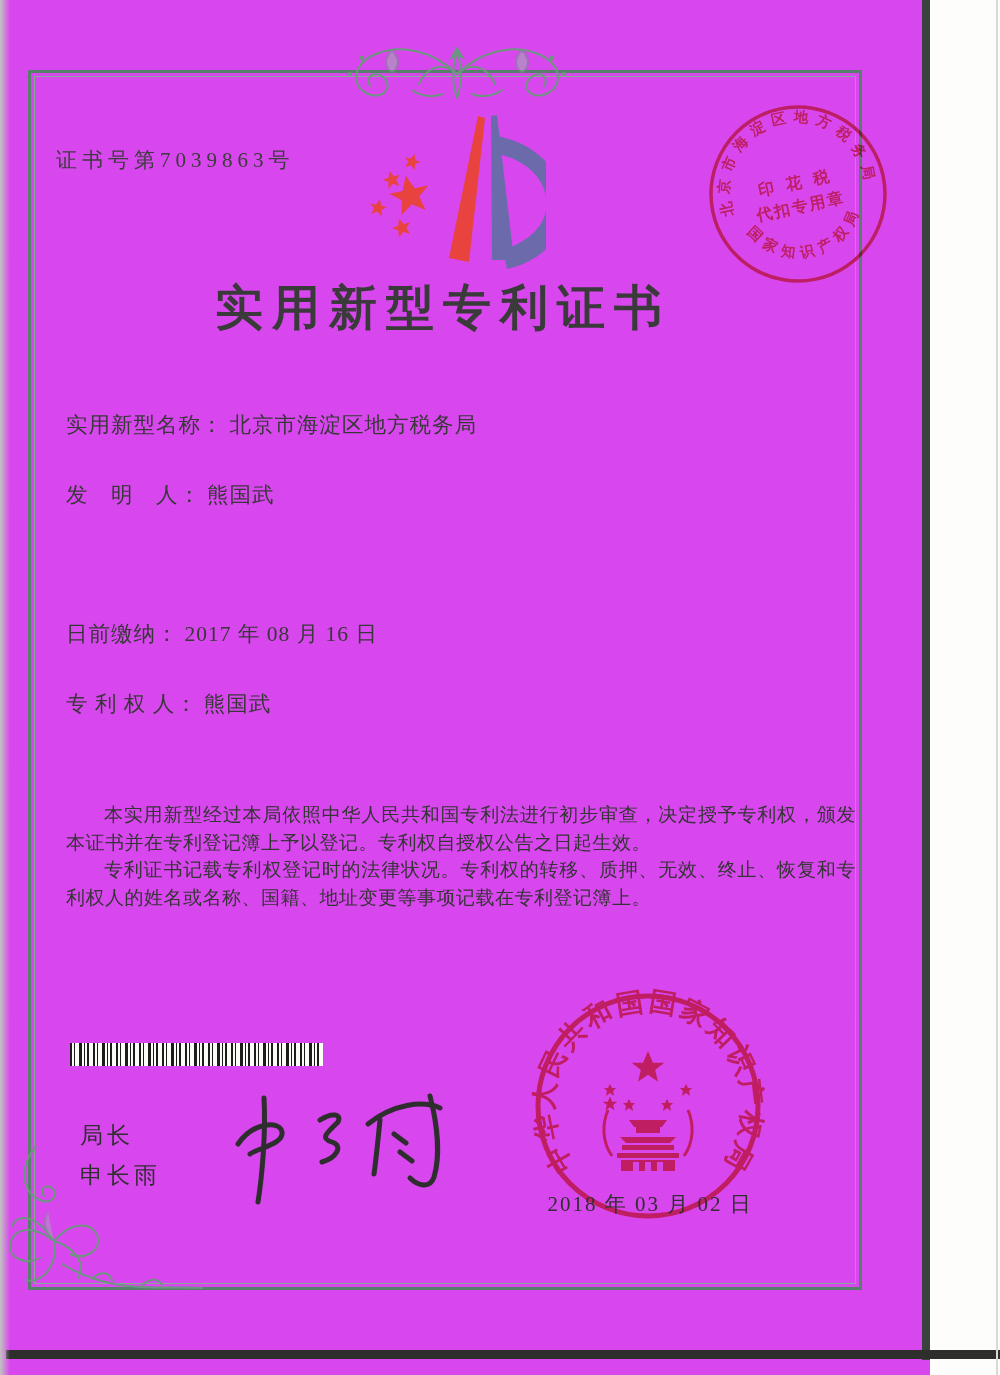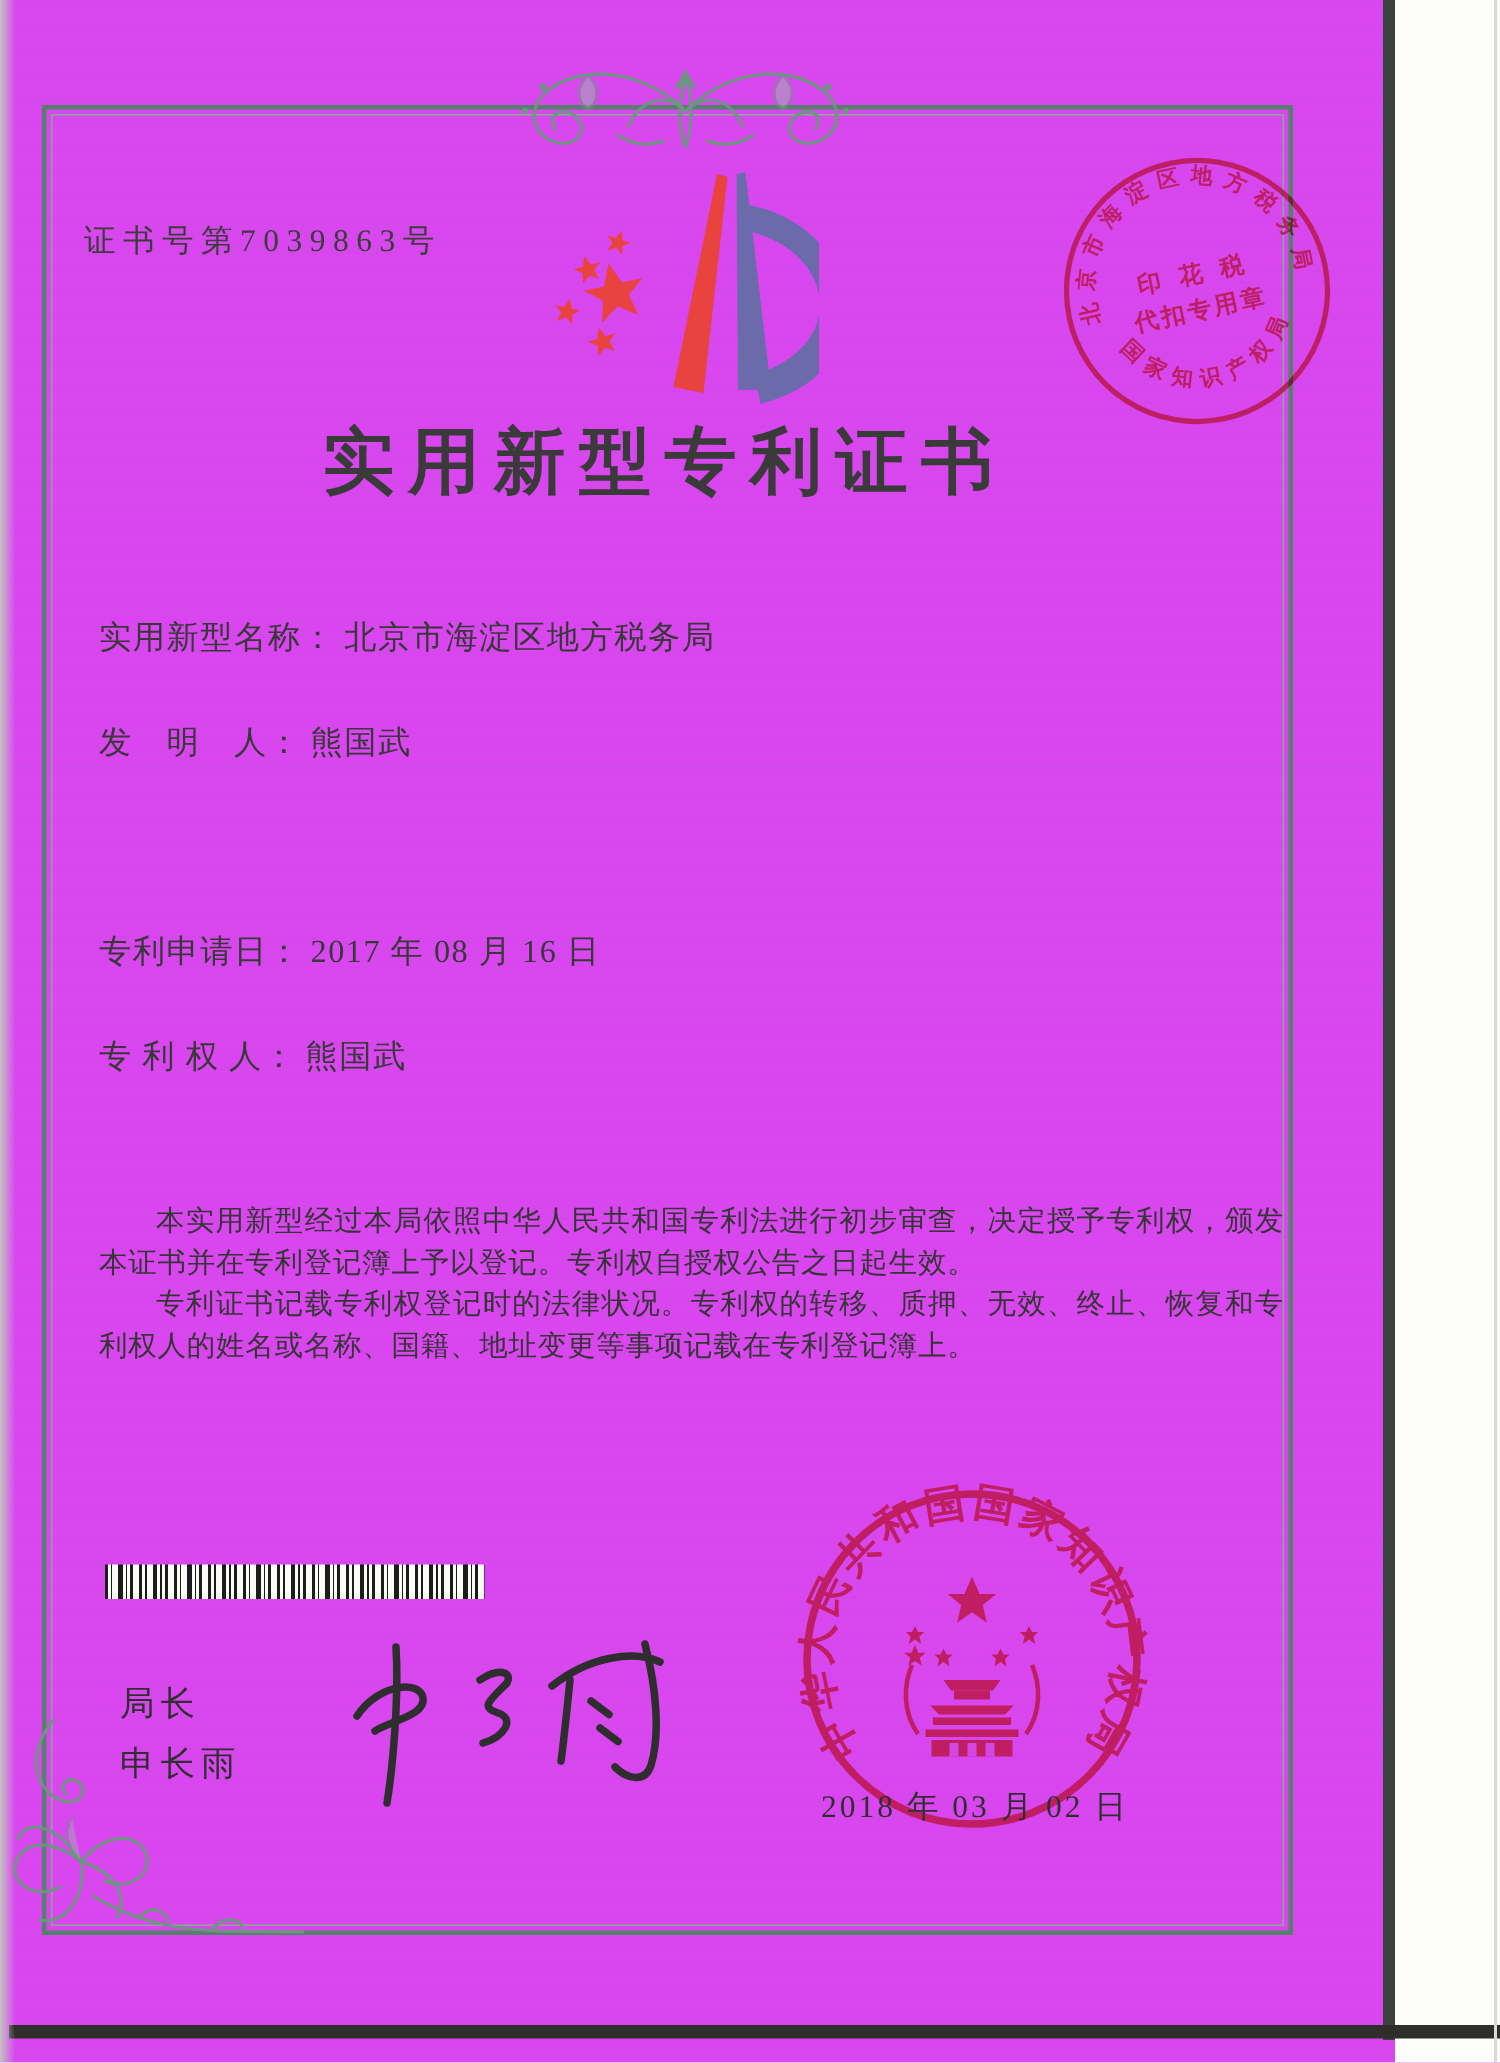--- a/index.html
+++ b/index.html
@@ -129,21 +129,21 @@
 
   <h1 class="title">实用新型专利证书</h1>
 
   <div class="field f0">
     <span class="flabel">实用新型名称：</span><span class="fvalue">北京市海淀区地方税务局</span>
   </div>
   <div class="field f1">
     <span class="flabel">发　明　人：</span><span class="fvalue">熊国武</span>
   </div>
   <div class="field f3">
-    <span class="flabel">专利申请日：</span><span class="fvalue">2017 年 08 月 16 日</span>
+    <span class="flabel">日前缴纳：</span><span class="fvalue">2017 年 08 月 16 日</span>
   </div>
   <div class="field f4">
     <span class="flabel">专 利 权 人：</span><span class="fvalue">熊国武</span>
   </div>
 
   <div class="paras">
     <p>本实用新型经过本局依照中华人民共和国专利法进行初步审查，决定授予专利权，颁发本证书并在专利登记簿上予以登记。专利权自授权公告之日起生效。</p>
     <p>专利证书记载专利权登记时的法律状况。专利权的转移、质押、无效、终止、恢复和专利权人的姓名或名称、国籍、地址变更等事项记载在专利登记簿上。</p>
   </div>
 

